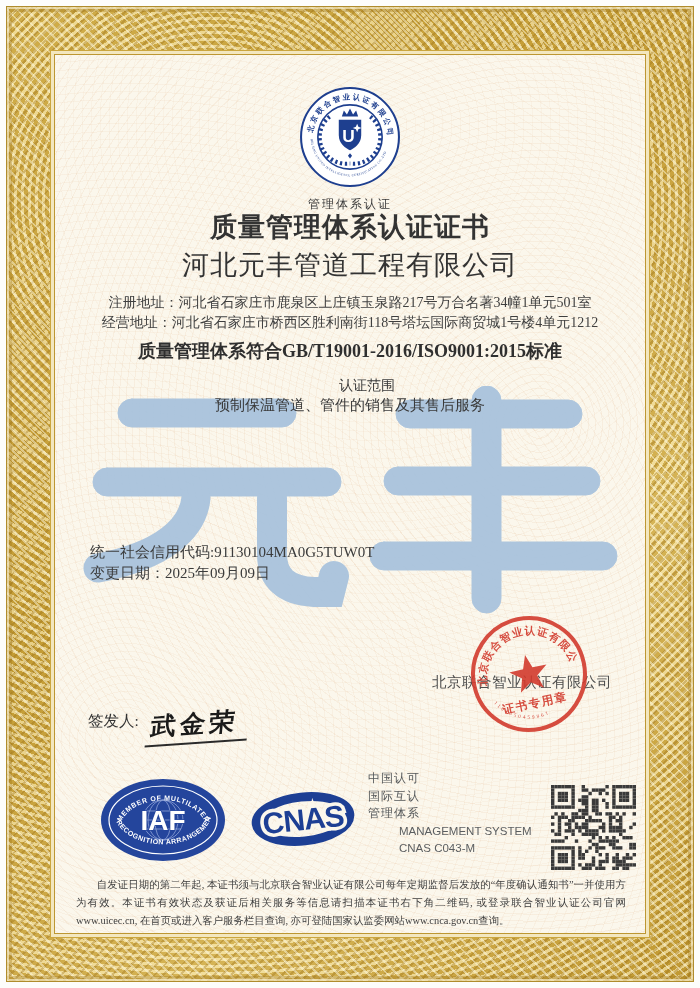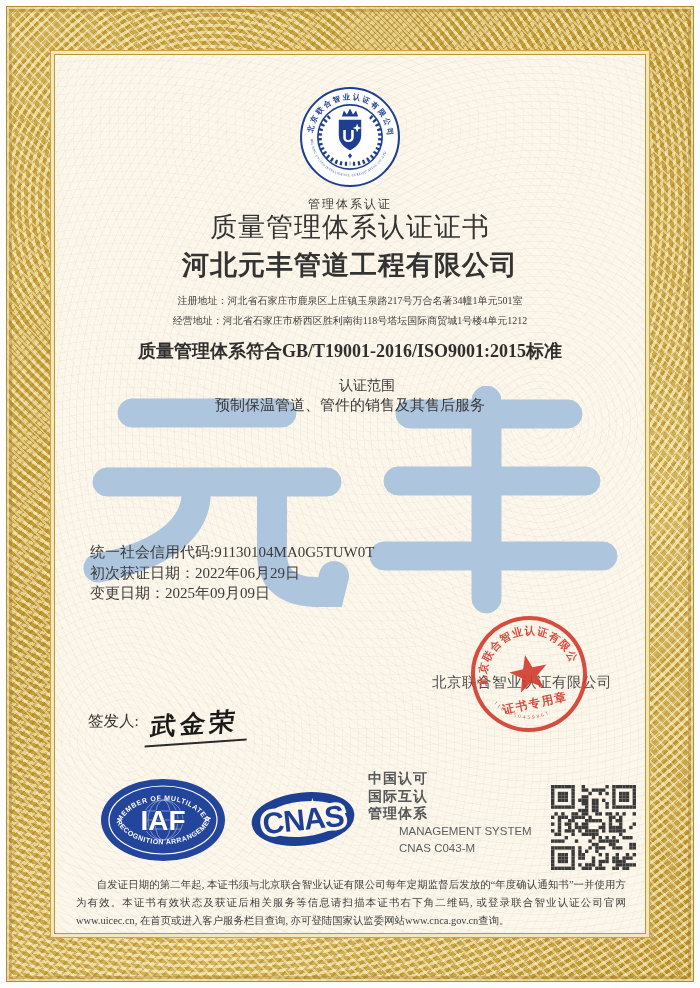--- a/index.html
+++ b/index.html
@@ -26,39 +26,39 @@
       repeating-radial-gradient(circle at 82% 42%, rgba(224,176,132,.13) 0 1px, rgba(0,0,0,0) 1px 7px),
       repeating-radial-gradient(circle at 12% 78%, rgba(224,176,132,.10) 0 1px, rgba(0,0,0,0) 1px 8px),
       repeating-radial-gradient(circle at 55% 8%, rgba(224,176,132,.08) 0 1px, rgba(0,0,0,0) 1px 9px),
       #fbf7ec;
     border:1.5px solid #bd9733;
     box-shadow:0 0 0 3px #f3e7bf, 0 0 0 4px #cba63e;
   }
   .abs{position:absolute;}
   .center{position:absolute;left:0;right:0;text-align:center;}
   .cert-type{top:196px;font-size:12px;font-weight:normal;color:#3a3a3a;letter-spacing:2px;z-index:2;}
-  .title{top:209px;font-size:27px;font-weight:normal;color:#333;letter-spacing:1px;z-index:2;}
-  .company{top:247px;font-size:27px;font-weight:bold;color:#333;letter-spacing:1px;z-index:2;}
-  .addr{font-size:10px;color:#3f3f3f;z-index:2;}
+  .title{top:209px;font-size:27px;font-weight:bold;color:#333;letter-spacing:1px;z-index:2;}
+  .company{top:247px;font-size:27px;font-weight:normal;color:#333;letter-spacing:1px;z-index:2;}
+  .addr{font-size:14px;color:#3f3f3f;z-index:2;}
   .addr1{top:294px;} .addr2{top:314px;}
   .standard{top:339px;font-size:18px;font-weight:bold;color:#2f2f2f;z-index:2;}
   .scope-label{top:377px;font-size:14px;color:#3a3a3a;z-index:2;padding-left:34px;}
   .scope-value{top:396px;font-size:15px;color:#3a3a3a;z-index:2;}
   .watermark{left:66px;top:386px;width:556px;height:302px;z-index:1;opacity:.95;}
   .details{left:90px;top:542px;z-index:2;font-size:15px;color:#3b3b3b;line-height:20.5px;white-space:nowrap;}
   .issuer-name{left:432px;top:673px;z-index:2;font-size:14.5px;color:#4d4d4d;letter-spacing:.5px;white-space:nowrap;}
   .seal{left:468px;top:613px;width:122px;height:122px;z-index:3;opacity:.9;transform:rotate(-12deg);}
   .signer{left:88px;top:707px;z-index:3;font-size:15.5px;color:#333;}
   .signature{display:inline-block;font-size:25px;font-weight:bold;color:#1b1b1b;
     transform:skewX(-10deg) rotate(-4deg);letter-spacing:4px;margin-left:8px;vertical-align:-6px;
     border-bottom:2px solid #2a2a2a;padding:0 10px 2px 4px;}
   .iaf{left:98px;top:776px;z-index:2;}
   .cnas{left:251px;top:784px;z-index:2;}
   .accred{left:368px;top:770px;z-index:2;color:#55585a;}
-  .accred .cn{font-size:14px;line-height:17.5px;font-weight:bold;letter-spacing:1px;}
+  .accred .cn{font-size:12px;line-height:17.5px;font-weight:normal;letter-spacing:1px;}
   .accred .en{font-size:11.5px;line-height:17.5px;font-family:"Liberation Sans","DejaVu Sans",sans-serif;color:#5b5e60;margin-left:31px;}
   .qr{left:551px;top:785px;z-index:2;}
   .footnote{left:76px;top:876px;width:550px;z-index:2;font-size:10.4px;line-height:1.75;
     color:#3d3d3d;text-align:justify;text-indent:2em;}
 </style>
 </head>
 <body>
 
 <div class="frame"></div>
 <div class="paper"></div>
@@ -109,21 +109,20 @@
 
     <rect x="406" y="0" width="29" height="227" rx="14.5"></rect>
     <rect x="330" y="14" width="186" height="28" rx="14"></rect>
     <rect x="318" y="81" width="216" height="28" rx="14"></rect>
     <rect x="304" y="156" width="247" height="28" rx="14"></rect>
   </g>
 </svg>
 
 <div class="abs details">
   <div><span>统一社会信用代码:</span><span>91130104MA0G5TUW0T</span></div>
-  <div><span>初次获证日期：</span><span>2022年06月29日</span></div>
   <div><span>变更日期：</span><span>2025年09月09日</span></div>
 </div>
 
 <div class="abs issuer-name">北京联合智业认证有限公司</div>
 
 <svg class="abs seal" viewBox="0 0 120 120">
   <defs>
     <path id="sealTop" d="M 17,64 A 43,43 0 1 1 103,64"></path>
     <path id="sealBot" d="M 14,58 A 46,46 0 0 0 106,58"></path>
   </defs>

